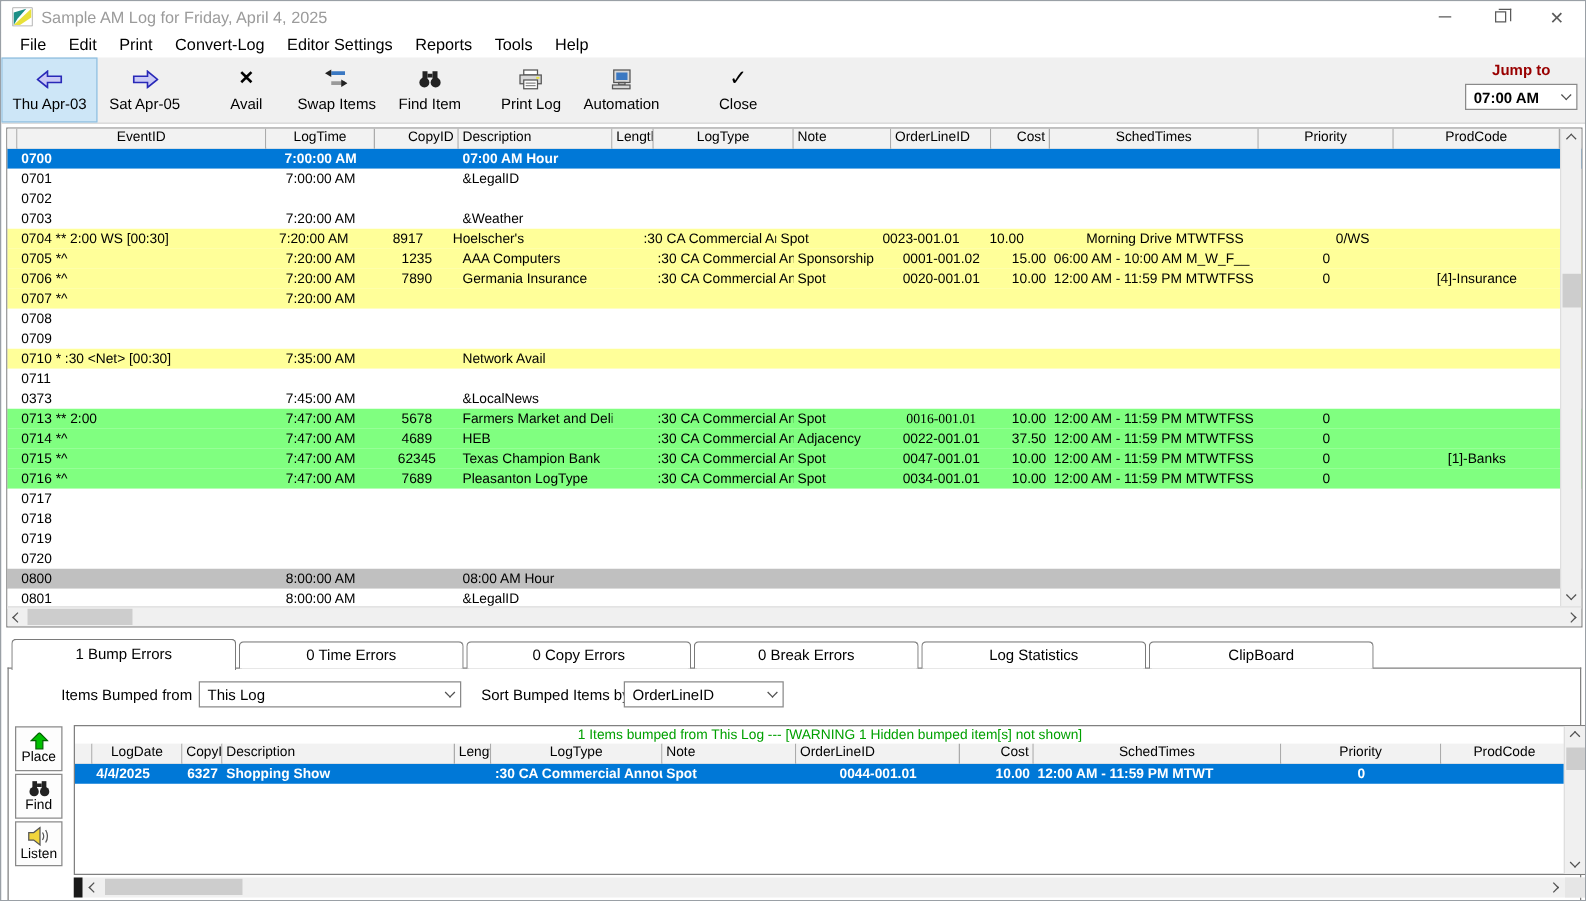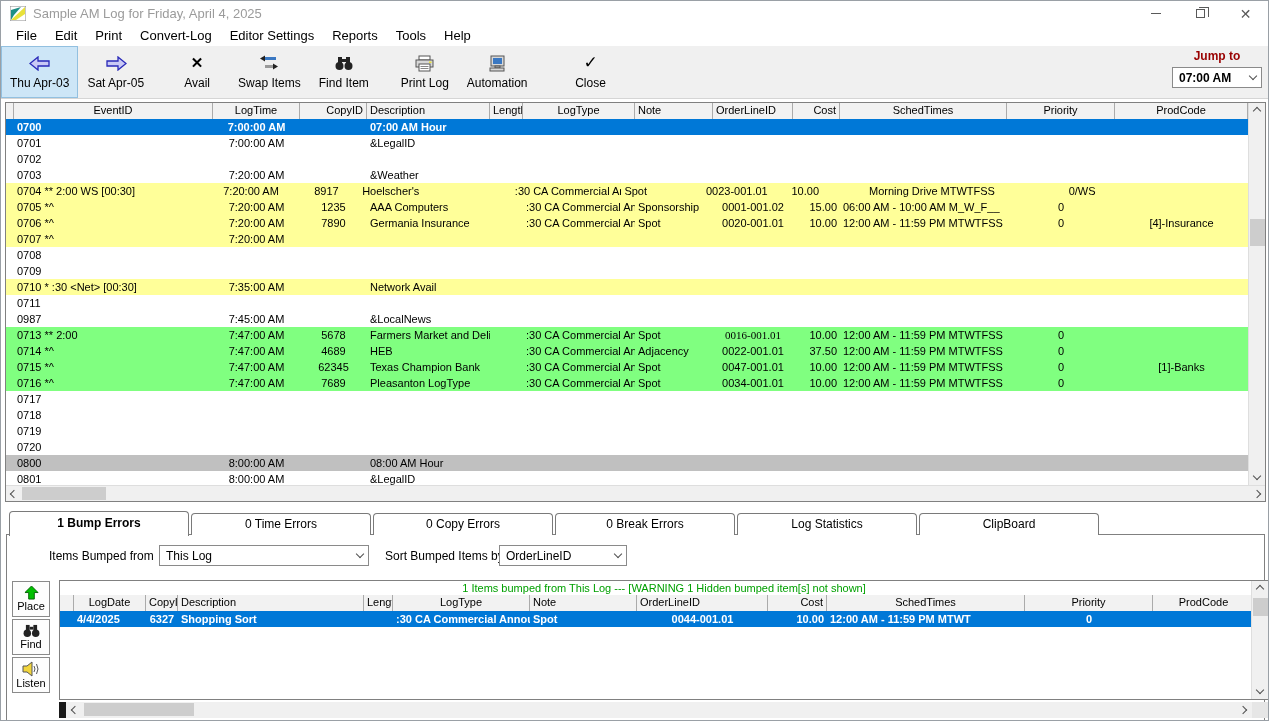--- a/index.html
+++ b/index.html
@@ -50,21 +50,21 @@
   
   .vsb { position:absolute; top:0; right:0; width:17px; bottom:16px; background:#f0f0f0; border-left:1px solid #dedede; }
   .vsb .arr { position:absolute; left:0; width:16px; height:16px; display:flex; align-items:center; justify-content:center; }
   .vsb .thumb { position:absolute; left:1px; width:15px; background:#cdcdcd; }
   .hsb { position:absolute; left:0; right:0; bottom:0; height:16px; background:#f0f0f0; border-top:1px solid #dedede; }
   .hsb .arr { position:absolute; top:0; width:16px; height:15px; display:flex; align-items:center; justify-content:center; }
   .hsb .thumb { position:absolute; top:1px; height:13px; background:#cdcdcd; }
   
   .tabstrip { position:absolute; left:8px; top:510px; height:24px; display:flex; z-index:3; }
   .tab { width:180px; height:22px; margin-top:2px; margin-right:2px; border:1px solid #7a7a7a; border-bottom:none; border-radius:4px 4px 0 0; background:#fff; font-size:12px; text-align:center; line-height:20px; }
-  .tab.active { height:25px; margin-top:0; font-weight:bold; line-height:23px; background:#fff; z-index:4; }
+  .tab.active { height:25px; margin-top:0; font-weight:normal; line-height:23px; background:#fff; z-index:4; }
   .panel { position:absolute; left:5px; top:533px; width:1259px; height:187px; border:1px solid #808080; border-bottom:none; background:#fff; }
   
   .filter-row { position:absolute; left:0; top:10px; height:24px; width:100%; font-size:12px; }
   .filter-label { position:absolute; top:4px; }
   .bp-combo { position:absolute; top:0; }
   
   .side-btns { position:absolute; left:5px; top:46px; width:40px; }
   .side-btn { width:38px; height:36px; border:1px solid #8a8a8a; background:#fdfdfd; margin-bottom:2px; display:flex; flex-direction:column; align-items:center; justify-content:center; font-size:11px; }
   
   .bgrid { position:absolute; left:52px; top:45px; width:1210px; height:120px; border:1px solid #808080; background:#fff; font-size:11px; }
@@ -381,21 +381,21 @@
           <div class="gcell al" style="width: 112px;"></div>
           <div class="gcell al" style="width: 78px;"></div>
           <div class="gcell ac" style="width: 80px;"></div>
           <div class="gcell ar" style="width: 47px;"></div>
           <div class="gcell al" style="width: 167px;"></div>
           <div class="gcell ac" style="width: 108px;"></div>
           <div class="gcell ac" style="width: 133px;"></div>
         </div>
         <div class="grow r-white">
           <div class="gcell " style="width: 8px;"></div>
-          <div class="gcell al" style="width: 199px;">0987</div>
+          <div class="gcell al" style="width: 199px;">0373</div>
           <div class="gcell ac" style="width: 87px;">7:45:00 AM</div>
           <div class="gcell ac" style="width: 67px;"></div>
           <div class="gcell al" style="width: 123px;">&amp;LocalNews</div>
           <div class="gcell ar" style="width: 33px;"></div>
           <div class="gcell al" style="width: 112px;"></div>
           <div class="gcell al" style="width: 78px;"></div>
           <div class="gcell ac" style="width: 80px;"></div>
           <div class="gcell ar" style="width: 47px;"></div>
           <div class="gcell al" style="width: 167px;"></div>
           <div class="gcell ac" style="width: 108px;"></div>
@@ -635,21 +635,21 @@
           <div class="hcell ar" style="width: 59px;">Cost</div>
           <div class="hcell ac" style="width: 198px;">SchedTimes</div>
           <div class="hcell ac" style="width: 128px;">Priority</div>
           <div class="hcell ac" style="width: 102px;">ProdCode</div>
         </div>
       <div id="bump-body">
           <div class="grow r-selected">
             <div class="gcell " style="width: 14px;"></div>
             <div class="gcell al" style="width: 72px;">4/4/2025</div>
             <div class="gcell ac" style="width: 32px;">6327</div>
-            <div class="gcell al" style="width: 186px;">Shopping Sort</div>
+            <div class="gcell al" style="width: 186px;">Shopping Show</div>
             <div class="gcell ar" style="width: 29px;"></div>
             <div class="gcell al" style="width: 137px;">:30 CA Commercial Annou</div>
             <div class="gcell al" style="width: 107px;">Spot</div>
             <div class="gcell ac" style="width: 131px;">0044-001.01</div>
             <div class="gcell ar" style="width: 59px;">10.00</div>
             <div class="gcell al" style="width: 198px;">12:00 AM - 11:59 PM MTWT</div>
             <div class="gcell ac" style="width: 128px;">0</div>
             <div class="gcell ac" style="width: 102px;"></div>
           </div>
         </div>

